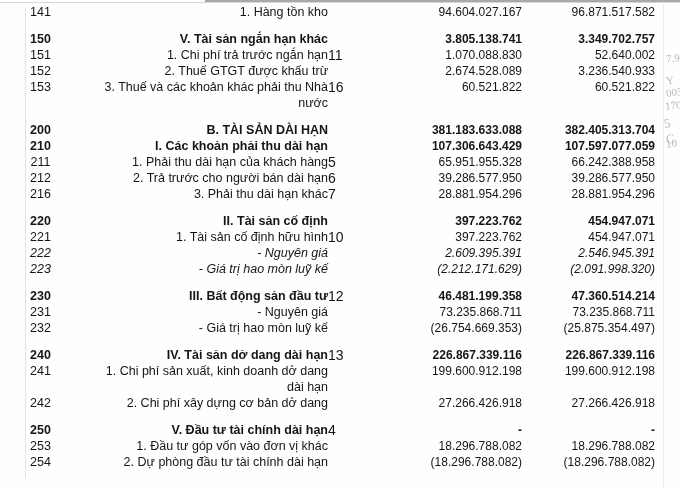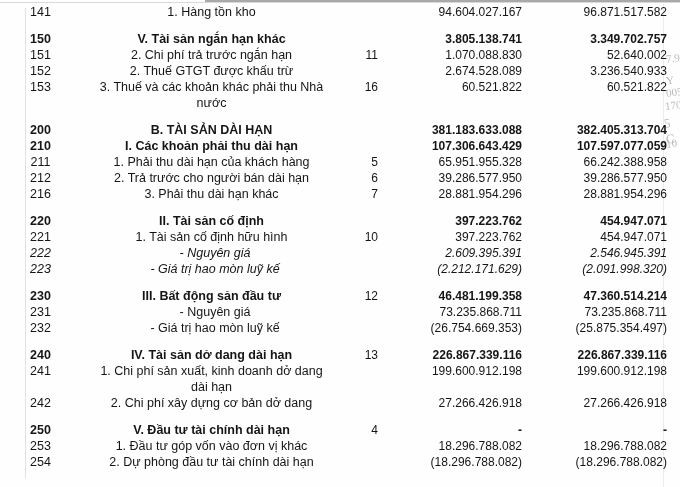--- a/index.html
+++ b/index.html
@@ -52,37 +52,37 @@
   table.bs col.c-v2{width:144px;}
 
   td{padding:0;vertical-align:top;}
 
   .code{
     text-align:center;padding-right:7px;
     font-size:12.5px;line-height:16px;
     letter-spacing:.1px;
   }
   .label{
-    text-align:center;padding-left:7px;
+    text-align:right;padding-left:7px;
     font-size:12.5px;line-height:16px;
     white-space:normal;
   }
   .note{
-    text-align:right;
-    font-size:12px;line-height:16px;
+    text-align:left;
+    font-size:14px;line-height:16px;
     padding-right:36px;
   }
   .val{
     text-align:right;
     font-size:12px;line-height:16px;
     padding-right:14px;
     white-space:nowrap;
     font-variant-numeric:tabular-nums;
   }
-  .val.v2{padding-right:13px;}
+  .val.v2{padding-right:25px;}
 
   tr.lvl1 .code,tr.lvl1 .label,tr.lvl1 .val{font-weight:bold;}
   tr.ital .label,tr.ital .code,tr.ital .val{font-style:italic;margin-left:48px;}
   tr.spacer td{height:11px;line-height:11px;font-size:0;}
   .indent2{padding-left:14px;}
 </style>
 </head>
 <body>
 
 <div id="sheet">
@@ -124,21 +124,21 @@
         </tr>
         <tr class="lvl1">
           <td class="code">150</td>
           <td class="label">V. Tài sản ngắn hạn khác</td>
           <td class="note"></td>
           <td class="val">3.805.138.741</td>
           <td class="val v2">3.349.702.757</td>
         </tr>
         <tr>
           <td class="code">151</td>
-          <td class="label">2. Chi phí trả trước ngắn hạn</td>
+          <td class="label">1. Chi phí trả trước ngắn hạn</td>
           <td class="note">11</td>
           <td class="val">1.070.088.830</td>
           <td class="val v2">52.640.002</td>
         </tr>
         <tr>
           <td class="code">152</td>
           <td class="label">2. Thuế GTGT được khấu trừ</td>
           <td class="note"></td>
           <td class="val">2.674.528.089</td>
           <td class="val v2">3.236.540.933</td>

